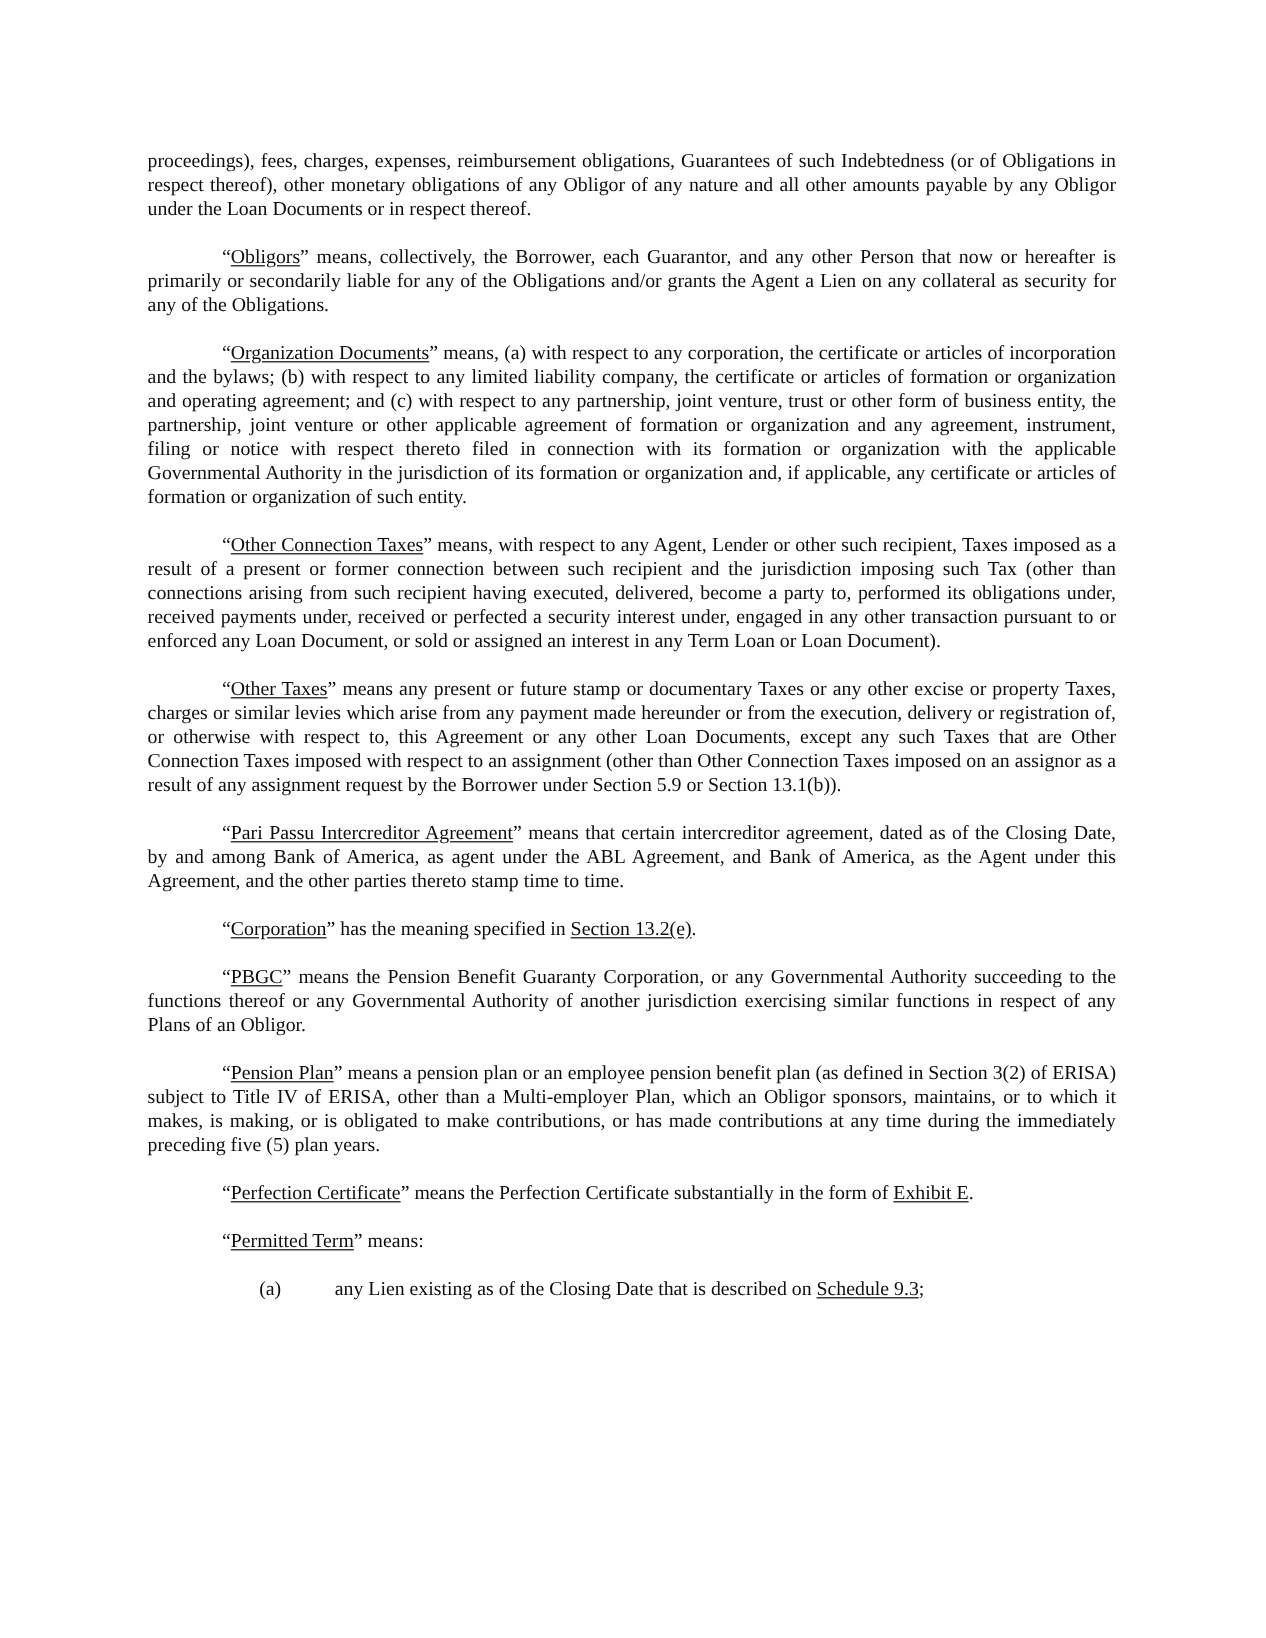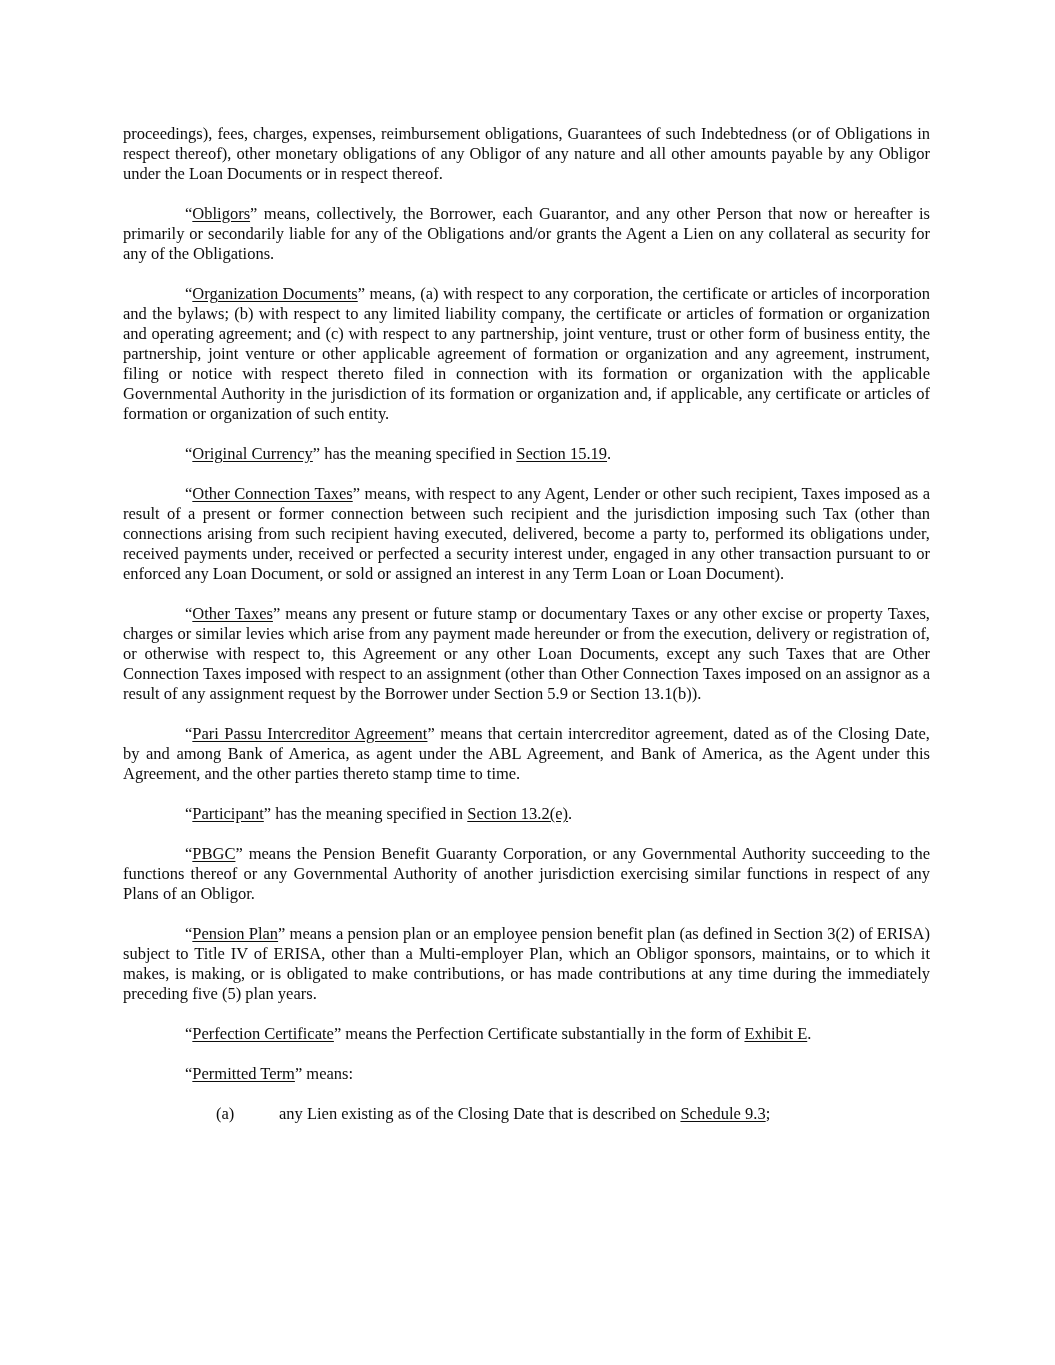--- a/index.html
+++ b/index.html
@@ -67,29 +67,28 @@
 
 <div class="page">
   <div class="body-text">
 
     <p class="para flush"><span>proceedings), fees, charges, expenses, reimbursement obligations, Guarantees of such Indebtedness (or of Obligations in respect thereof), other monetary obligations of any Obligor of any nature and all other amounts payable by any Obligor under the Loan Documents or in respect thereof.</span></p>
 
     <p class="para"><span>“</span><span class="u">Obligors</span><span>” means, collectively, the Borrower, each Guarantor, and any other Person that now or hereafter is primarily or secondarily liable for any of the Obligations and/or grants the Agent a Lien on any collateral as security for any of the Obligations.</span></p>
 
     <p class="para"><span>“</span><span class="u">Organization Documents</span><span>” means, (a) with respect to any corporation, the certificate or articles of incorporation and the bylaws; (b) with respect to any limited liability company, the certificate or articles of formation or organization and operating agreement; and (c)  with respect to any partnership, joint venture, trust or other form of business entity, the partnership, joint venture or other applicable agreement of formation or organization and any agreement, instrument, filing or notice with respect thereto filed in connection with its formation or organization with the applicable Governmental Authority in the jurisdiction of its formation or organization and, if applicable, any certificate or articles of formation or organization of such entity.</span></p>
 
-    <p class="para"><span>“</span><span class="u">Original Currency</span><span>” has the meaning specified in </span><span class="u">Section 15.19</span><span>.</span></p>
 
     <p class="para"><span>“</span><span class="u">Other Connection Taxes</span><span>” means, with respect to any Agent, Lender or other such recipient, Taxes imposed as a result of a present or former connection between such recipient and the jurisdiction imposing such Tax (other than connections arising from such recipient having executed, delivered, become a party to, performed its obligations under, received payments under, received or perfected a security interest under, engaged in any other transaction pursuant to or enforced any Loan Document, or sold or assigned an interest in any Term Loan or Loan Document).</span></p>
 
     <p class="para"><span>“</span><span class="u">Other Taxes</span><span>” means any present or future stamp or documentary Taxes or any other excise or property Taxes, charges or similar levies which arise from any payment made hereunder or from the execution, delivery or registration of, or otherwise with respect to, this Agreement or any other Loan Documents, except any such Taxes that are Other Connection Taxes imposed with respect to an assignment (other than Other Connection Taxes imposed on an assignor as a result of any assignment request by the Borrower under Section 5.9 or Section 13.1(b)).</span></p>
 
     <p class="para"><span>“</span><span class="u">Pari Passu Intercreditor Agreement</span><span>” means that certain intercreditor agreement, dated as of the Closing Date, by and among Bank of America, as agent under the ABL Agreement, and Bank of America, as the Agent under this Agreement, and the other parties thereto stamp time to time.</span></p>
 
-    <p class="para"><span>“</span><span class="u">Participant</span><span>” has the meaning specified in </span><span class="u">Section 13.2(e)</span><span>.</span></p>
+    <p class="para"><span>“</span><span class="u">Corporation</span><span>” has the meaning specified in </span><span class="u">Section 13.2(e)</span><span>.</span></p>
 
 
     <p class="para"><span>“</span><span class="u">PBGC</span><span>” means the Pension Benefit Guaranty Corporation, or any Governmental Authority succeeding to the functions thereof or any Governmental Authority of another jurisdiction exercising similar functions in respect of any Plans of an Obligor.</span></p>
 
     <p class="para"><span>“</span><span class="u">Pension Plan</span><span>” means a pension plan or an employee pension benefit plan (as defined in Section 3(2) of ERISA) subject to Title IV of ERISA, other than a Multi-employer Plan, which an Obligor sponsors, maintains, or to which it makes, is making, or is obligated to make contributions, or has made contributions at any time during the immediately preceding five (5) plan years.</span></p>
 
     <p class="para"><span>“</span><span class="u">Perfection Certificate</span><span>” means the Perfection Certificate substantially in the form of </span><span class="u">Exhibit E</span><span>.</span></p>
 
     <p class="para"><span>“</span><span class="u">Permitted Term</span><span>” means:</span></p>
 

